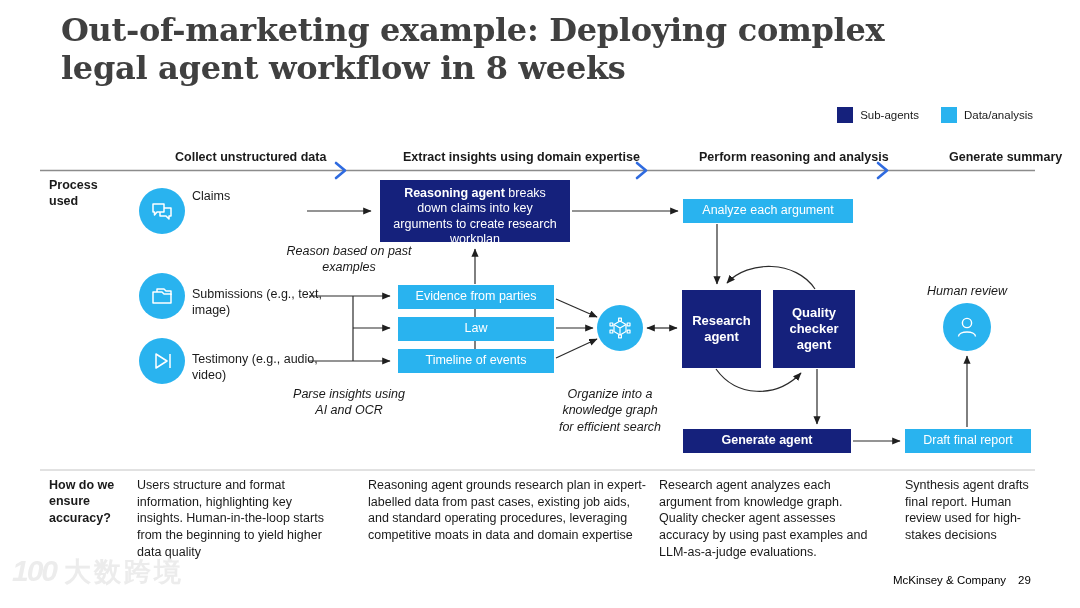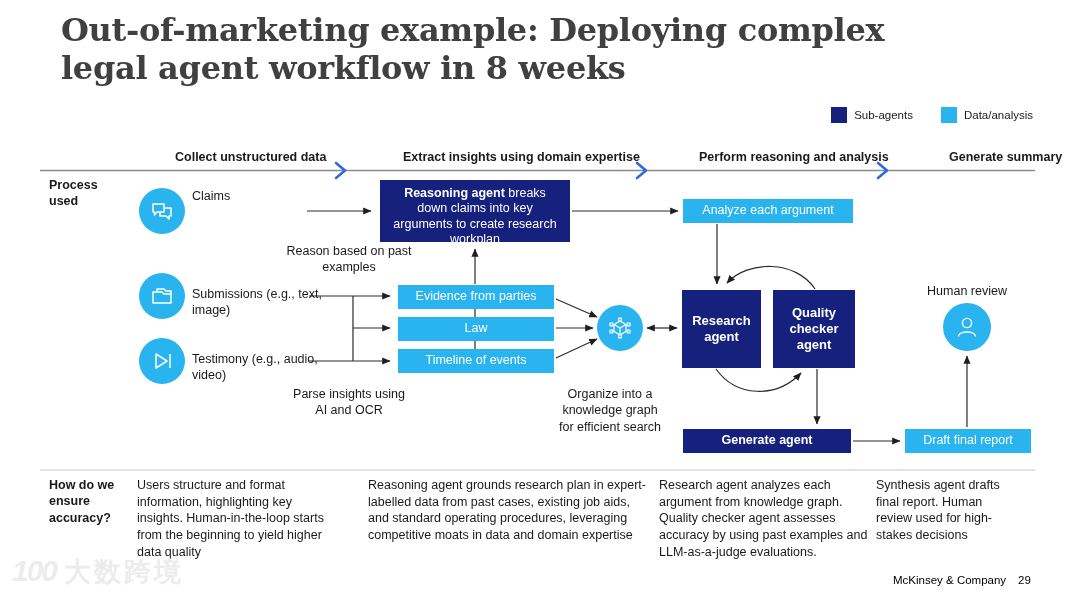--- a/index.html
+++ b/index.html
@@ -1,21 +1,21 @@
 <!DOCTYPE html>
 <html><head>
 <meta charset="utf-8">
 <style>
   html,body{margin:0;padding:0;background:#fff;}
   .slide{position:relative;width:1080px;height:608px;background:#fff;overflow:hidden;
          font-family:"Liberation Sans",sans-serif;color:#1a1a1a;}
   .title{position:absolute;left:49px;top:12px;width:840px;
          font-family:"DejaVu Serif","Liberation Serif",serif;font-weight:700;
          font-size:32px;line-height:1.18;letter-spacing:-0.3px;color:#404040;margin-left:12px;}
-  .legend{position:absolute;top:107px;right:47px;display:flex;gap:28px;align-items:center;font-size:11.5px;}
+  .legend{position:absolute;top:107px;right:47px;display:flex;gap:22px;align-items:center;font-size:11.5px;}
   .legend-item{display:flex;align-items:center;gap:7px;}
   .swatch{width:16px;height:16px;}
   .swatch.navy{background:#15217C}
   .swatch.blue{background:#29B3EF}
   .col-header{position:absolute;top:150px;font-weight:700;font-size:12.5px;white-space:nowrap;margin-left:36px;}
   #ch1{left:139px}#ch2{left:367px}#ch3{left:663px}#ch4{left:913px}
   .row-label{position:absolute;left:49px;font-weight:700;font-size:12.5px;line-height:1.3;}
   #process-label{top:177px;width:70px}
   #accuracy-label{top:477px;width:80px}
   .circle{position:absolute;width:46px;height:46px;border-radius:50%;background:#29B3EF;
@@ -23,21 +23,21 @@
   #claims-circle{left:139px;top:188px}
   #subs-circle{left:139px;top:273px}
   #test-circle{left:139px;top:338px}
   #graph-circle{left:597px;top:305px}
   #person-circle{left:943px;top:303px;width:48px;height:48px}
   .src-label{position:absolute;font-size:12.5px;line-height:1.25;}
   #claims-label{left:192px;top:189px}
   #claims-quote{left:192px;top:204px;width:118px;font-style:italic}
   #subs-label{left:192px;top:287px;width:132px}
   #test-label{left:192px;top:352px;width:132px}
-  .note{position:absolute;font-size:12.5px;text-align:center;line-height:1.3;}
+  .note{position:absolute;font-style:italic;font-size:12.5px;text-align:center;line-height:1.3;}
   #note-reason{left:278px;top:243px;width:142px}
   #note-parse{left:288px;top:386px;width:122px}
   #note-organize{left:556px;top:386px;width:108px}
   #note-human{left:912px;top:283px;width:110px}
   .box{position:absolute;color:#fff;font-size:12.5px;display:flex;align-items:center;
        justify-content:center;text-align:center;line-height:1.22;box-sizing:border-box;}
   .navy{background:#15217C}
   .blue{background:#29B3EF}
   #box-reasoning{left:380px;top:180px;width:190px;height:62px;padding:2px 8px;display:block;padding-top:6px;}
   #box-evidence{left:398px;top:285px;width:156px;height:24px}
@@ -45,21 +45,21 @@
   #box-timeline{left:398px;top:349px;width:156px;height:24px}
   #box-analyze{left:683px;top:199px;width:170px;height:24px}
   #box-research{left:682px;top:290px;width:79px;height:78px;font-weight:700;font-size:13px}
   #box-quality{left:773px;top:290px;width:82px;height:78px;font-weight:700;font-size:13px}
   #box-synthesis{left:683px;top:429px;width:168px;height:24px;font-weight:700}
   #box-draft{left:905px;top:429px;width:126px;height:24px}
   .accuracy-cell{position:absolute;top:477px;font-size:12.5px;line-height:1.33;}
   #cell1{left:137px;width:196px}
   #cell2{left:368px;width:286px}
   #cell3{left:659px;width:216px}
-  #cell4{left:876px;width:140px}
+  #cell4{left:905px;width:140px}
   .footer-brand{position:absolute;left:893px;top:574px;font-size:11.5px;color:#000;}
   .footer-page{position:absolute;left:1018px;top:574px;font-size:11.5px;color:#000;}
   .watermark{position:absolute;left:12px;top:554px;display:flex;align-items:baseline;gap:8px;
              color:#ececec;font-weight:700;user-select:none;}
   .watermark-logo{font-size:30px;font-style:italic;letter-spacing:-2px;}
   .watermark-text{font-size:27px;letter-spacing:3px;}
   svg.overlay{position:absolute;left:0;top:0;pointer-events:none;}
 </style>
 </head>
 <body>

